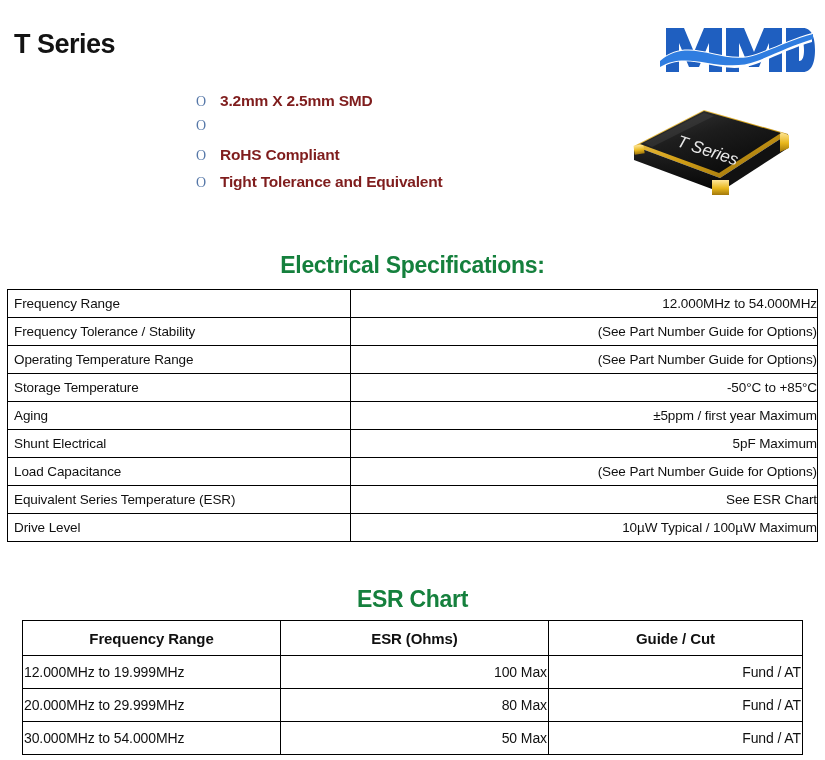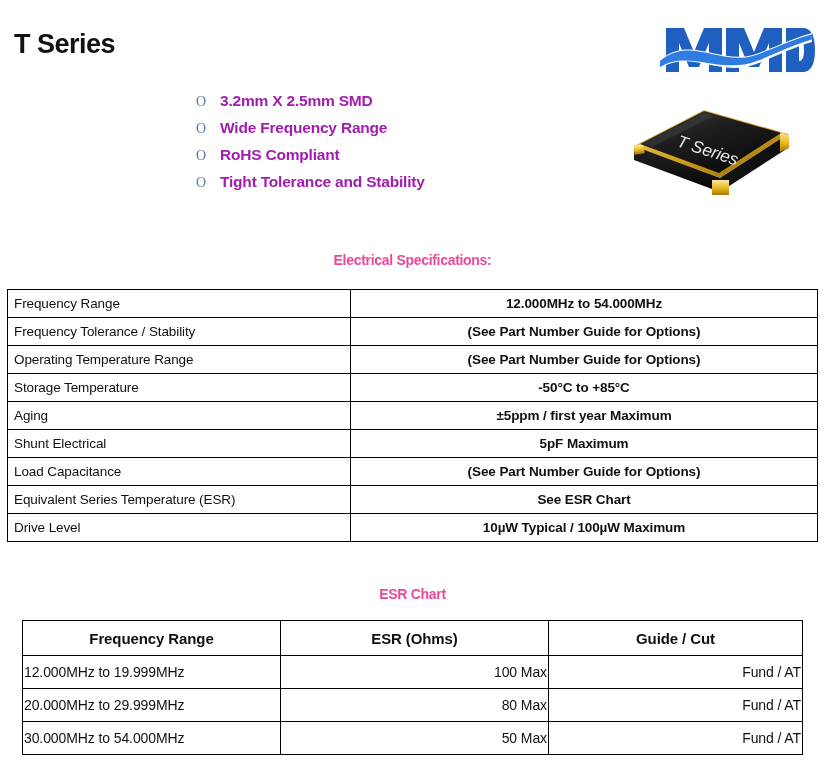--- a/index.html
+++ b/index.html
@@ -53,42 +53,42 @@
     font-family: "Liberation Serif", serif;
     font-size: 14px;
     color: #5577a8;
     width: 24px;
     flex: none;
     line-height: 1;
   }
   .feature-label {
     font-size: 15.5px;
     font-weight: bold;
-    color: #a21caf;
+    color: #7f1d1d;
     letter-spacing: -0.2px;
     white-space: nowrap;
   }
 
   
   .product-image {
     position: absolute;
     left: 628px;
     top: 100px;
     width: 166px;
     height: 110px;
   }
 
   
   .section-heading {
     position: absolute;
     width: 100%;
     text-align: center;
-    font-size: 14px;
+    font-size: 23px;
     font-weight: bold;
-    color: #ec4899;
+    color: #15803d;
     letter-spacing: -0.3px;
   }
   #heading-electrical { top: 252px; }
   #heading-esr { top: 586px; }
 
   
   table {
     border-collapse: collapse;
     table-layout: fixed;
     margin-top: 8px;
@@ -102,21 +102,21 @@
   }
   .spec-table td {
     border: 1px solid #000;
     height: 27px;
     font-size: 13.5px;
     padding: 0 0 0 6px;
     color: #101010;
     letter-spacing: -0.1px;
   }
   .spec-table td.spec-param { width: 336px; text-align: left; }
-  .spec-table td.spec-value { text-align: center; padding: 0; font-weight: bold; }
+  .spec-table td.spec-value { text-align: right; padding: 0; }
 
   
   .esr-table {
     position: absolute;
     left: 22px;
     top: 612px;
     width: 781px;
     border: 1.5px solid #000;
   }
   .esr-table th,
@@ -166,29 +166,28 @@
   </svg>
 </div>
 
 <div class="features">
   <div class="feature-row">
     <span class="feature-bullet">O</span>
     <span class="feature-label">3.2mm X 2.5mm SMD</span>
   </div>
   <div class="feature-row">
     <span class="feature-bullet">O</span>
-    <span class="feature-label">Wide Frequency Range</span>
   </div>
   <div class="feature-row">
     <span class="feature-bullet">O</span>
     <span class="feature-label">RoHS Compliant</span>
   </div>
   <div class="feature-row">
     <span class="feature-bullet">O</span>
-    <span class="feature-label">Tight Tolerance and Stability</span>
+    <span class="feature-label">Tight Tolerance and Equivalent</span>
   </div>
 </div>
 
 <div class="product-image">
   <svg viewBox="0 0 166 110" width="166" height="110" aria-hidden="true">
     <defs>
       <linearGradient id="topface" x1="0" y1="0" x2="0.7" y2="1">
         <stop offset="0%" stop-color="#3a3a3a"></stop>
         <stop offset="45%" stop-color="#1d1d1d"></stop>
         <stop offset="100%" stop-color="#0a0a0a"></stop>

